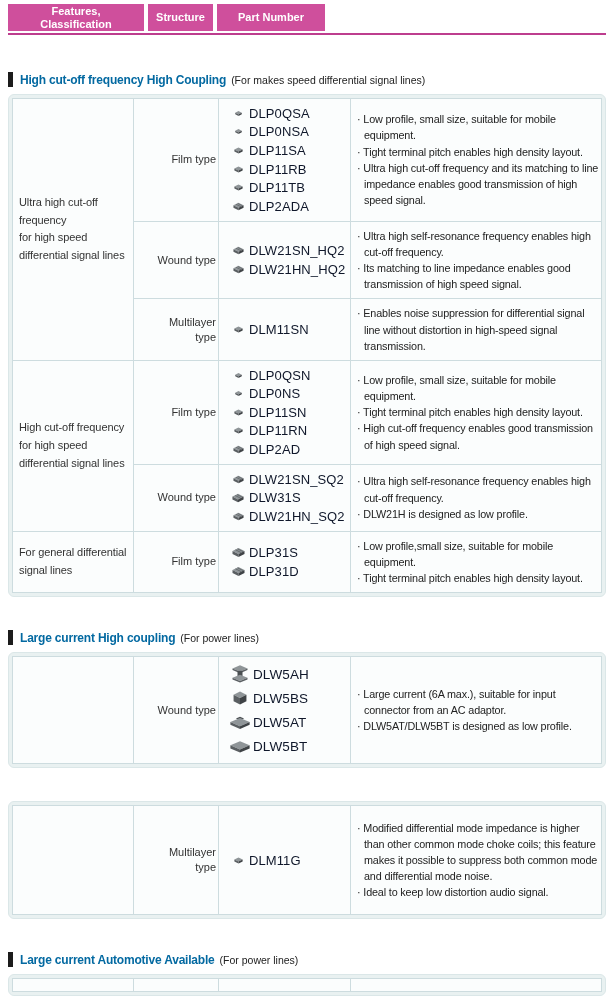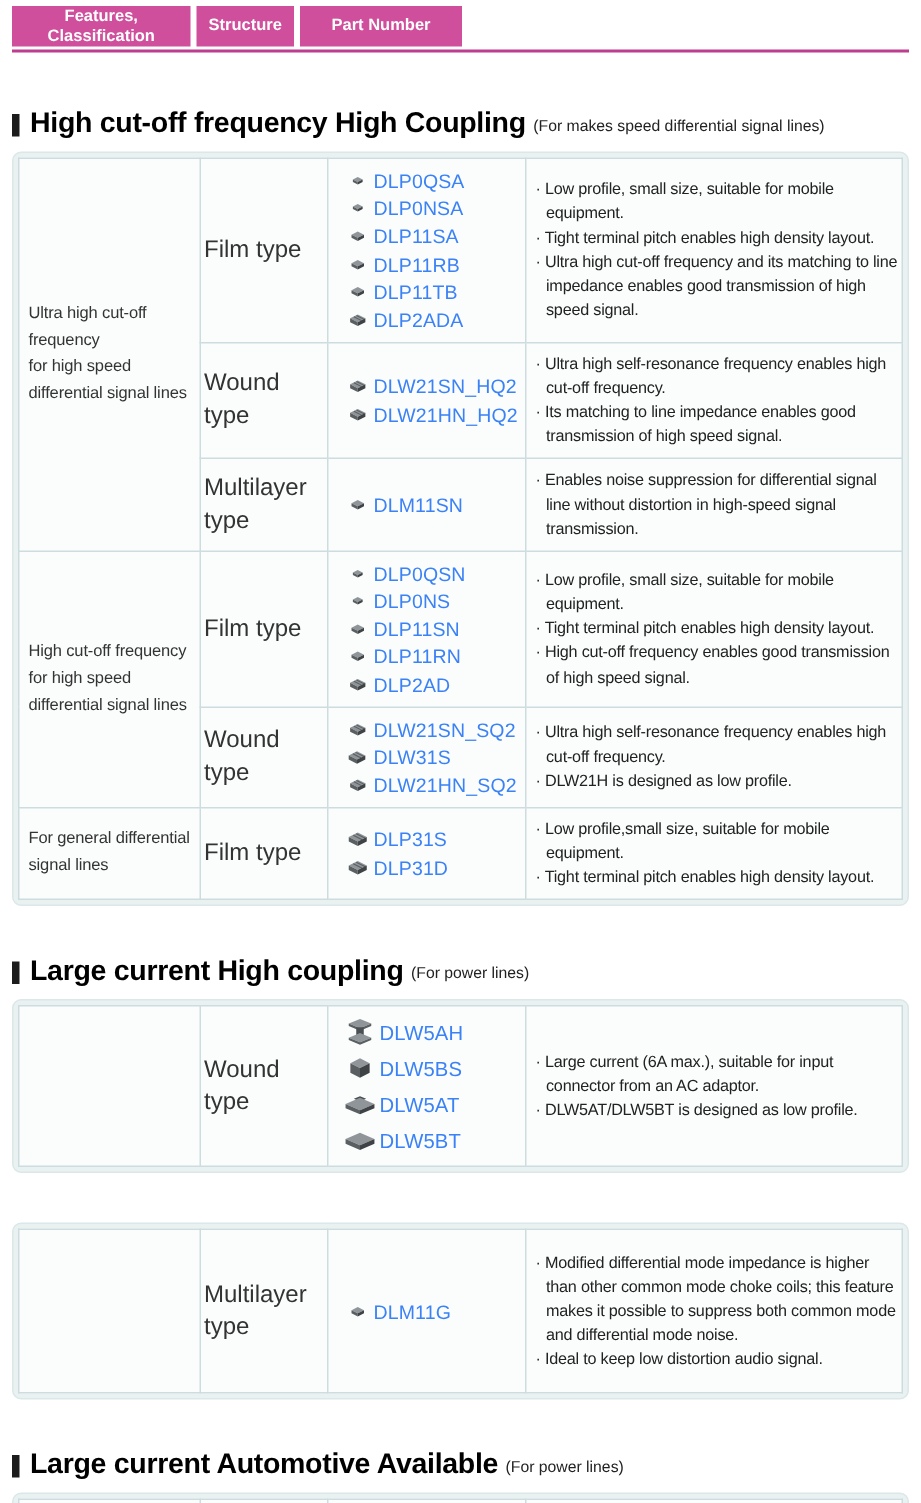--- a/index.html
+++ b/index.html
@@ -4,44 +4,44 @@
 <style>
   html,body{margin:0;padding:0;background:#fff;}
   body{width:614px;font-family:"Liberation Sans","DejaVu Sans",sans-serif;color:#2b2b2b;}
   .page{width:598px;margin:0 auto;padding-top:4px;}
 
   
   .col-header{display:flex;gap:4px;height:27px;}
   .col-header .hcell{background:#cf4f9c;color:#fff;font-weight:bold;font-size:11px;
     line-height:1.15;display:flex;align-items:center;justify-content:center;text-align:center;
     white-space:pre-line;}
-  .hc1{width:119px;} .hc2{width:65px;} .hc3{width:108px;} .hc4{flex:1;}
+  .hc1{width:136px;} .hc2{width:65px;} .hc3{width:108px;} .hc4{flex:1;}
   .header-underline{height:2px;background:#bd3d8e;margin-top:2px;}
 
   
   .section{margin-top:33px;}
   .section.first{margin-top:37px;}
   .section-heading{display:flex;align-items:center;margin-bottom:7px;}
   .sec-bar{width:5px;height:15px;background:#1c1c1c;margin-right:7px;flex:none;}
-  .sec-title{font-weight:bold;font-size:19px;color:#000000;letter-spacing:-0.2px;}
+  .sec-title{font-weight:bold;font-size:12px;color:#0369a1;letter-spacing:-0.2px;}
   .sec-subtitle{font-size:10.5px;color:#222;margin-left:5px;padding-top:1px;}
 
   
   .tbl-wrap{background:#e9f1f1;border:1px solid #dbe7e8;border-radius:6px;padding:3px;}
   table{border-collapse:collapse;width:100%;table-layout:fixed;background:#fbfdfd;}
   td{border:1px solid #cddcdf;vertical-align:middle;}
   col.c1{width:121px;} col.c2{width:85px;} col.c3{width:132px;}
 
   td.feature{padding:6px 2px 6px 6px;font-size:11px;color:#333;line-height:1.6;}
   td.feature div{white-space:nowrap;letter-spacing:-0.1px;}
-  td.structure{text-align:left;font-size:16px;color:#333;line-height:1.35;padding:4px 2px;}
+  td.structure{text-align:right;font-size:11px;color:#333;line-height:1.35;padding:4px 2px;}
   td.parts{padding:5px 2px 5px 8px;}
   .part{display:flex;align-items:center;height:18.6px;}
   .part .p-icon{width:22px;flex:none;display:flex;align-items:center;justify-content:center;}
-  .part .p-name{font-size:13px;color:#3b82f6;letter-spacing:0.1px;white-space:nowrap;}
+  .part .p-name{font-size:13px;color:#0f172a;letter-spacing:0.1px;white-space:nowrap;}
   td.comments{padding:6px 2px 6px 6px;font-size:10.8px;line-height:1.5;color:#222;letter-spacing:-0.15px;}
   .c-item{padding-left:7px;text-indent:-7px;}
 
   
   .s1 .part{height:24px;} .s1 .part .p-icon{width:26px;} .s1 .part .p-name{font-size:13.5px;}
   .s2 td{height:96px;}
   svg{display:block;}
 </style>
 </head>
 <body>

